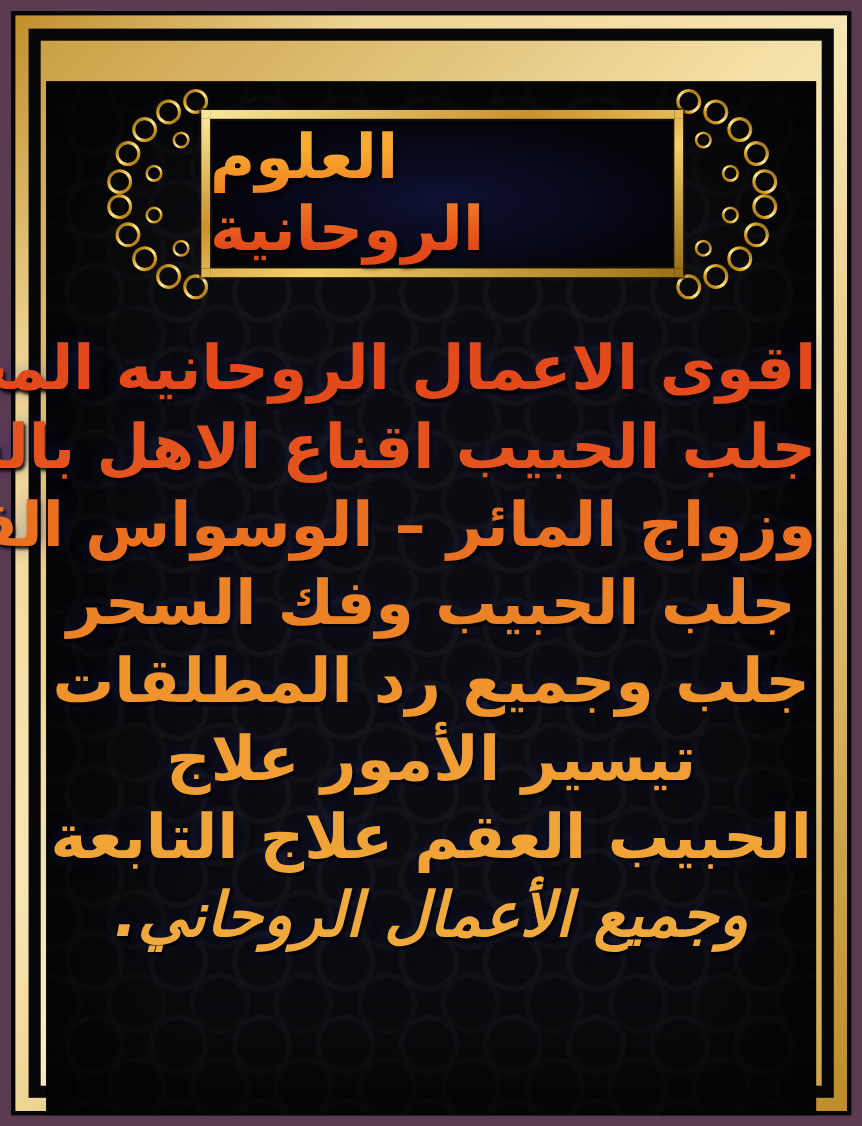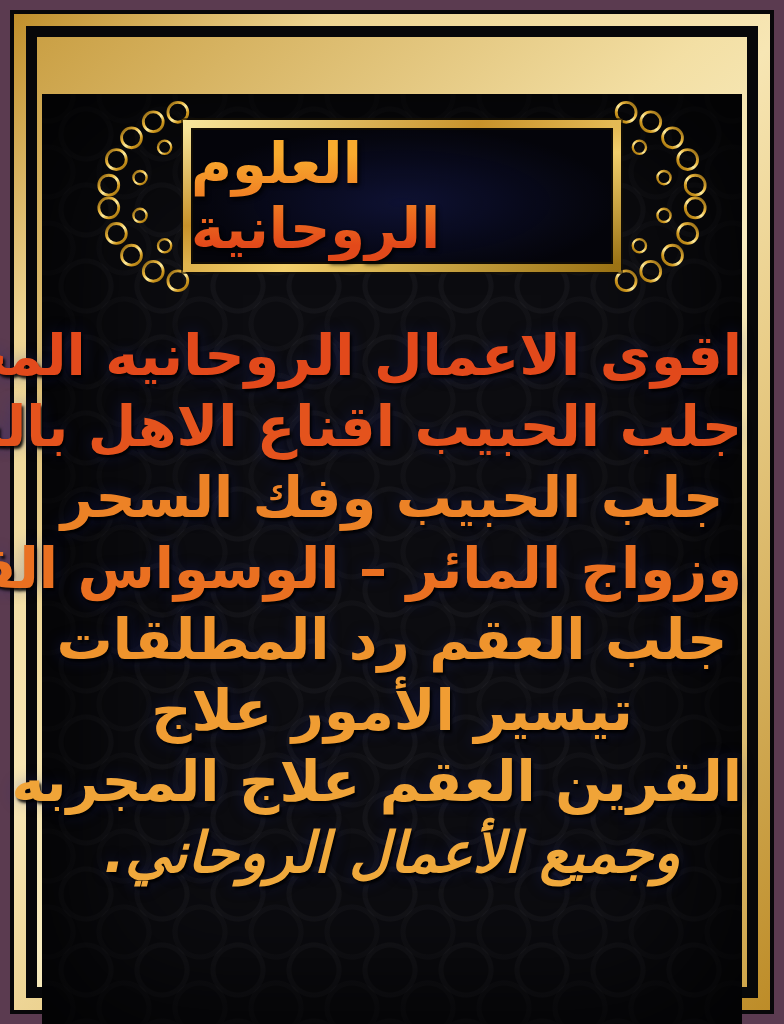--- a/index.html
+++ b/index.html
@@ -22,21 +22,21 @@
     background-color:#0c0c10;
     background-image:
       radial-gradient(circle, rgba(0,0,0,0) 22px, rgba(150,150,160,.06) 23px, rgba(150,150,160,.06) 27px, rgba(0,0,0,0) 28px),
       radial-gradient(circle, rgba(0,0,0,0) 22px, rgba(150,150,160,.045) 23px, rgba(150,150,160,.045) 27px, rgba(0,0,0,0) 28px);
     background-size:76px 76px,76px 76px;
     background-position:6px 2px,44px 40px;
     box-shadow:inset 0 0 130px 45px rgba(0,0,0,.8);
   }
   .banner-row{
     display:flex;align-items:center;justify-content:center;
-    margin-top:52px;height:204px;position:relative;padding-left:20px;
+    margin-top:32px;height:204px;position:relative;padding-left:20px;
   }
   .orn{flex:0 0 auto;display:block;}
   .orn-left{margin-right:-10px;}
   .orn-right{margin-left:-10px;transform:scaleX(-1);}
   .title-box{
     box-sizing:border-box;position:relative;z-index:2;
     width:438px;height:152px;
     display:flex;align-items:center;justify-content:center;
     background:
       radial-gradient(ellipse at 50% 55%, rgba(28,36,110,.40) 0%, rgba(0,0,0,0) 72%),
@@ -115,25 +115,25 @@
           <div class="title-text">العلوم الروحانية</div>
         </div>
         <svg class="orn orn-right" viewBox="0 0 112 212" width="106" height="201">
                   <use href="#fan"></use>
                 </svg>
       </div>
 
       <div class="body-text">
                 <div class="line" style="color: rgb(226, 73, 27);">اقوى الاعمال الروحانيه المجربه</div>
                 <div class="line" style="color: rgb(228, 83, 29);">جلب الحبيب اقناع الاهل بالشريك</div>
+                <div class="line" style="color: rgb(234, 112, 33);">وزواج المائر – الوسواس القهري</div>
                 <div class="line" style="color: rgb(236, 130, 38);">جلب الحبيب وفك السحر</div>
-                <div class="line" style="color: rgb(234, 112, 33);">وزواج المائر – الوسواس القهري</div>
-                <div class="line" style="color: rgb(239, 148, 45);">جلب العقم رد المطلقات</div>
+                <div class="line" style="color: rgb(239, 148, 45);">جلب وجميع رد المطلقات</div>
                 <div class="line" style="color: rgb(240, 157, 51);">تيسير الأمور علاج</div>
-                <div class="line" style="color: rgb(240, 164, 56);">القرين العقم علاج المجربه</div>
+                <div class="line" style="color: rgb(240, 164, 56);">الحبيب العقم علاج التابعة</div>
                 <div class="line" style="color: rgb(240, 169, 60); font-style: italic;">وجميع الأعمال الروحاني.</div>
               </div>
 
      </div>
     </div>
    </div>
   </div>
  </div>
 </div>
 

